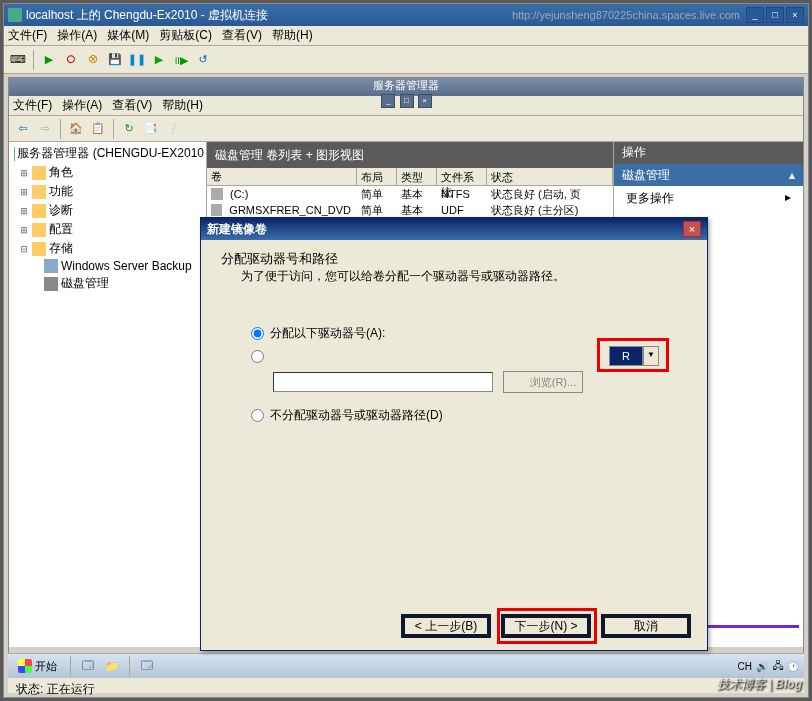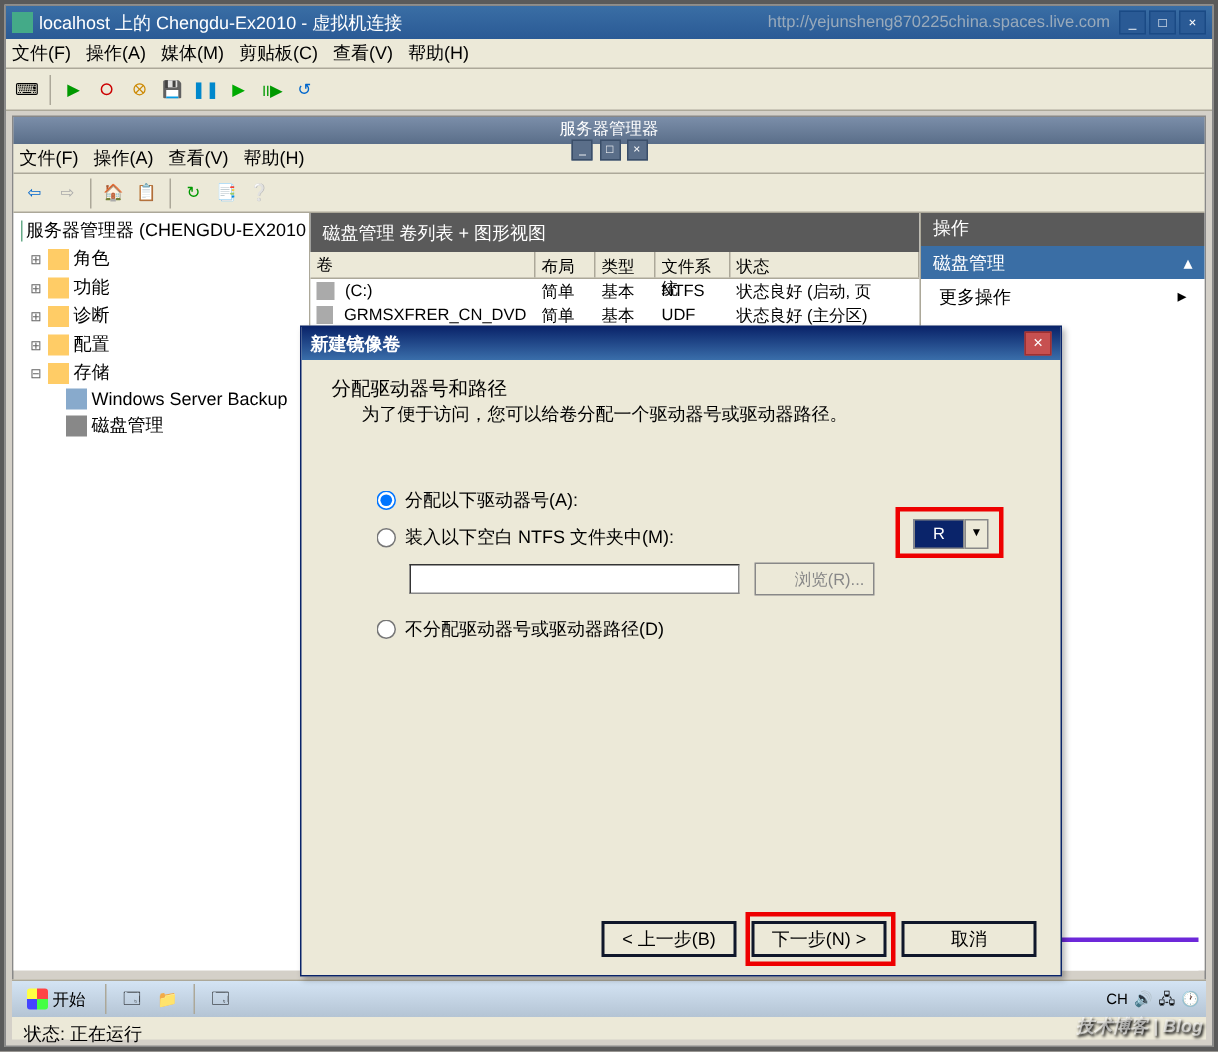--- a/index.html
+++ b/index.html
@@ -56,21 +56,21 @@
 .dialog-body .subheading { font-size: 12px; margin-left: 20px; margin-bottom: 40px; }
 .radio-row { display: flex; align-items: center; margin: 8px 0 8px 30px; font-size: 12px; }
 .radio-row input[type=radio] { margin-right: 6px; }
 .drive-select { position: absolute; top: 128px; right: 48px; width: 50px; height: 20px; display: flex; }
 .drive-select .val { flex: 1; background: #0a246a; color: #fff; text-align: center; line-height: 18px; border: 1px solid #888; font-size: 11px; }
 .drive-select .arrow { width: 16px; background: #ece9d8; border: 1px solid #888; text-align: center; font-size: 8px; line-height: 16px; }
 .redbox1 { position: absolute; top: 120px; right: 38px; width: 72px; height: 34px; border: 3px solid #e00; pointer-events: none; }
 .textfield { width: 220px; height: 20px; border: 1px inset #888; background: #fff; margin-left: 52px; display: inline-block; }
 .browse-btn { width: 80px; height: 22px; border: 1px solid #888; background: #ece9d8; color: #888; font-size: 11px; margin-left: 10px; padding-left: 20px; }
 .dialog-buttons { position: absolute; bottom: 12px; right: 16px; display: flex; gap: 10px; }
-.dlgbtn { width: 90px; height: 24px; border: 2px solid #0f172a; background: #ece9d8; font-size: 12px; }
+.dlgbtn { width: 90px; height: 24px; border: 4px solid #0f172a; background: #ece9d8; font-size: 12px; }
 .redbox2 { position: absolute; bottom: 6px; right: 110px; width: 100px; height: 36px; border: 3px solid #e00; pointer-events: none; }
 .legend-bar { position: absolute; bottom: 22px; left: 204px; right: 4px; height: 22px; background: #fff; border-top: 3px solid #6d28d9; display: flex; align-items: center; padding: 0 6px; font-size: 11px; gap: 6px; }
 .legend-sw { width: 12px; height: 12px; display: inline-block; }
 .status-bar { position: absolute; bottom: 4px; left: 4px; right: 4px; height: 40px; background: #ece9d8; border-top: 1px solid #aca899; }
 .taskbar { height: 24px; background: linear-gradient(#d4e4f4,#b4c4d4); display: flex; align-items: center; padding: 0 4px; font-size: 11px; gap: 4px; }
 .startbtn { display: flex; align-items: center; gap: 3px; padding: 2px 6px; }
 .startbtn .winicon { width: 14px; height: 14px; background: conic-gradient(#f44 0 90deg,#4f4 90deg 180deg,#44f 180deg 270deg,#ff4 270deg 360deg); border-radius: 2px; }
 .taskbar .spacer { flex: 1; }
 .tray { display: flex; align-items: center; gap: 4px; font-size: 10px; }
 .status-text { padding: 3px 8px; font-size: 12px; }
@@ -264,21 +264,20 @@
   <div class="dialog-body">
     <div class="heading">分配驱动器号和路径</div>
     <div class="subheading">为了便于访问，您可以给卷分配一个驱动器号或驱动器路径。</div>
 
     <div class="radio-row">
       <input type="radio" name="opt" checked="" style="">
       <span>分配以下驱动器号(A):</span>
     </div>
     <div class="radio-row">
       <input type="radio" name="opt" style="">
-      <span>装入以下空白 NTFS 文件夹中(M):</span>
     </div>
     <div style="display:flex;align-items:center">
       <span class="textfield"></span>
       <button class="browse-btn" disabled="">浏览(R)...</button>
     </div>
     <div class="radio-row" style="margin-top:14px">
       <input type="radio" name="opt" style="">
       <span>不分配驱动器号或驱动器路径(D)</span>
     </div>
 

